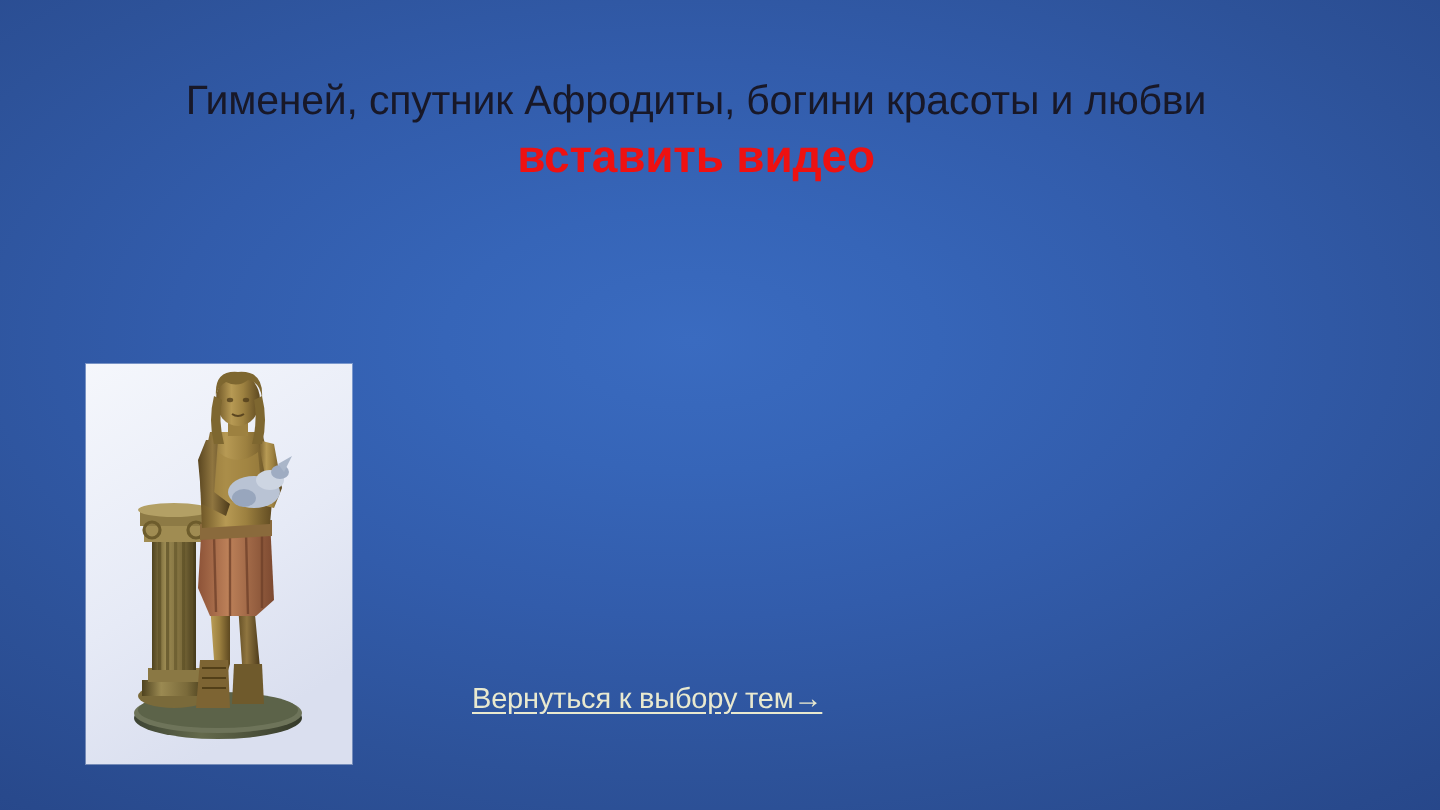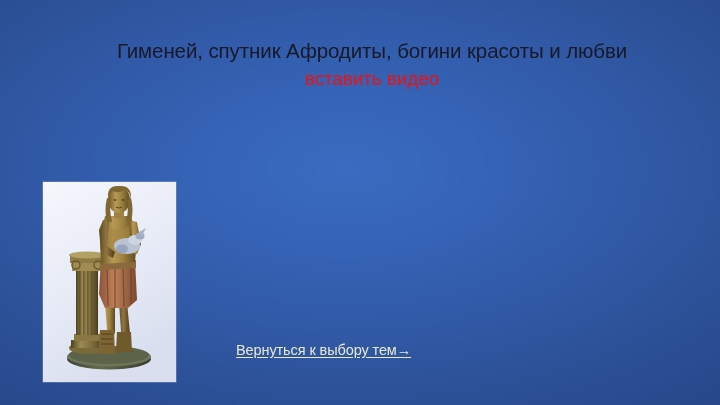--- a/index.html
+++ b/index.html
@@ -21,41 +21,41 @@
         #3665b8 18%,
         #325cab 38%,
         #2d5299 60%,
         #28498c 80%,
         #234184 100%);
   }
 
   
   #title-block {
     position: absolute;
-    left: 48px;
+    left: 24px;
     top: 38px;
     width: 648px;
     text-align: center;
   }
   #title-main {
     display: block;
     color: #181828;
     font-size: 20.5px;
     line-height: 25px;
     letter-spacing: -0.1px;
     font-weight: 400;
     white-space: normal;
   }
   #title-sub {
     display: block;
     margin-top: 4px;
     color: #ee1111;
-    font-size: 19px;
+    font-size: 23px;
     line-height: 23px;
-    font-weight: normal;
+    font-weight: bold;
     letter-spacing: -0.1px;
   }
 
   
   #statue-figure {
     position: absolute;
     left: 43px;
     top: 182px;
     width: 133px;
     height: 200px;

